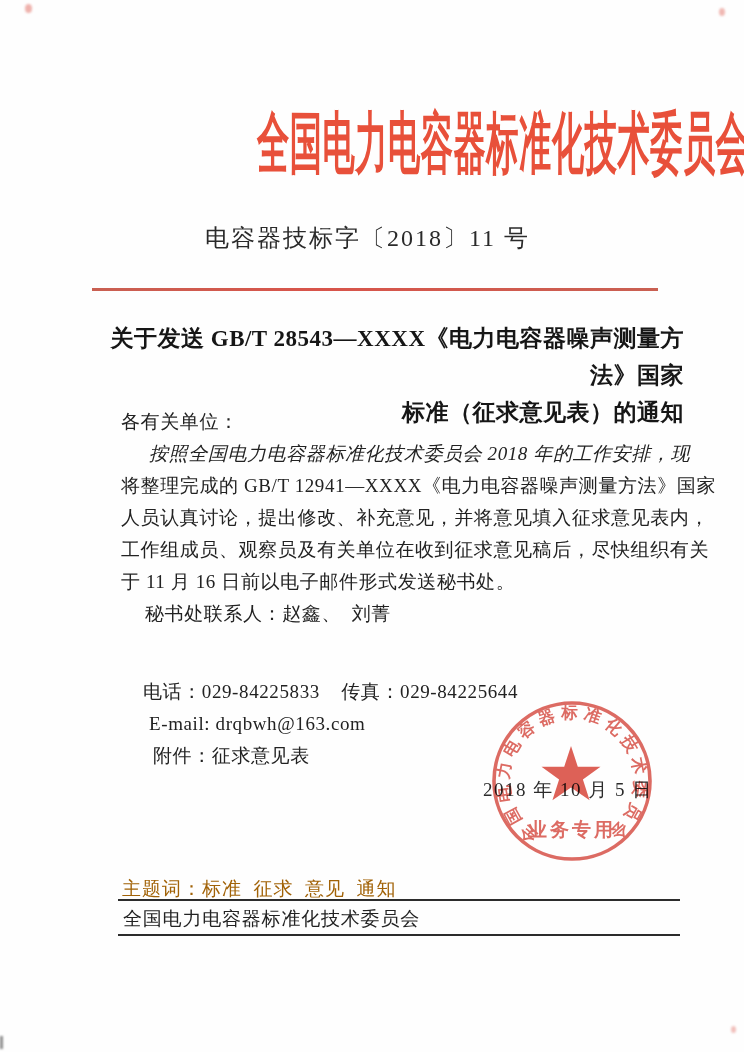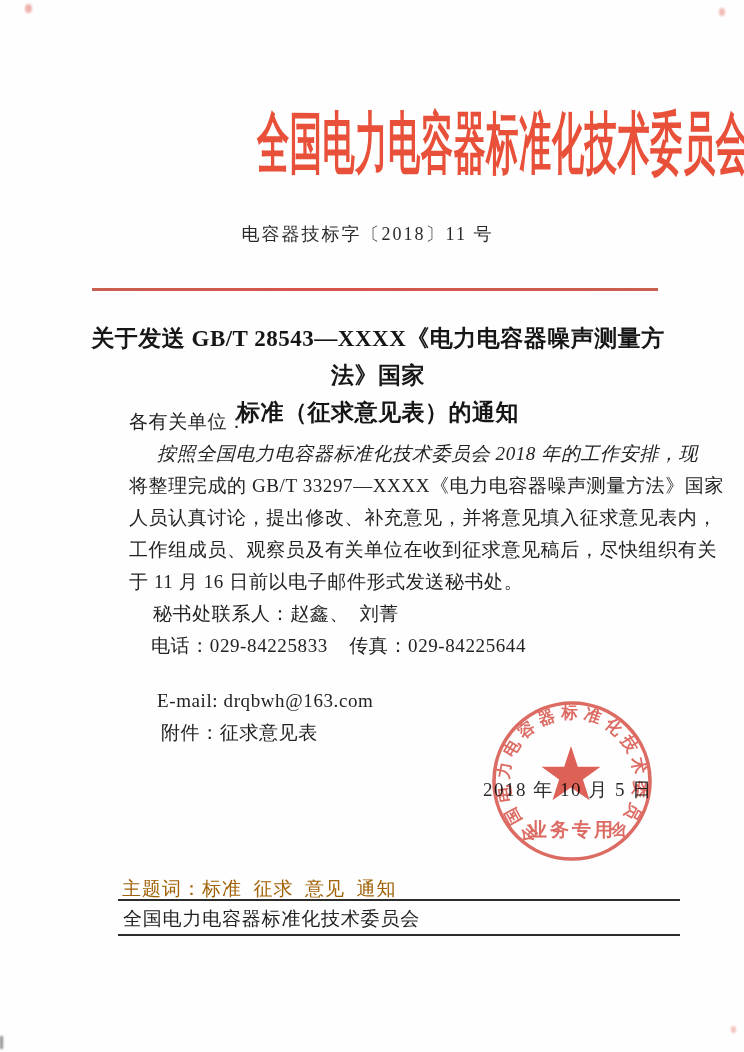--- a/index.html
+++ b/index.html
@@ -28,59 +28,59 @@
     letter-spacing: 1px;
     color: #e8503a;
     transform: scale(0.52, 1.08);
     transform-origin: 50% 50%;
     font-family: "Liberation Serif", serif;
   }
   .doc-number {
     position: absolute;
     top: 222px; left: 0; right: 9px;
     text-align: center;
-    font-size: 18px;
+    font-size: 24px;
     letter-spacing: 2px;
     color: #2a2a2a;
     white-space: pre;
   }
   .red-divider {
     position: absolute;
     top: 288px; left: 92px;
     width: 566px; height: 3px;
     background: linear-gradient(90deg, #c96052, #d8544a 40%, #c96052);
   }
   .subject {
     position: absolute;
     top: 320px; left: 60px; right: 60px;
-    text-align: center;
+    text-align: right;
     font-size: 23px;
     font-weight: bold;
     line-height: 37px;
     color: #161616;
     letter-spacing: 0.5px;
     margin-left: 12px;
   }
   .body-block {
     position: absolute;
-    top: 406px; left: 129px;
+    top: 406px; left: 121px;
     width: 540px;
   }
   .body-line {
     height: 32px;
     line-height: 32px;
     font-size: 19px;
     letter-spacing: 0.6px;
     white-space: pre;
     color: #222;
   }
   .ind-a { padding-left: 28px; font-style: italic; }
   .ind-b { padding-left: 24px; }
-  .ind-c { padding-left: 22px; }
-  .ind-d { padding-left: 28px; margin-top: 23px; }
+  .ind-c { padding-left: 22px; margin-top: 46px; }
+  .ind-d { padding-left: 28px; }
   .ind-e { padding-left: 32px; }
   .issue-date {
     position: absolute;
     top: 777px; left: 483px;
     font-size: 19px;
     letter-spacing: 1.5px;
     white-space: pre;
     color: #2b2b2b;
     z-index: 1;
   }
@@ -151,21 +151,21 @@
   <div class="red-divider"></div>
 
   <div class="subject">
     <div>关于发送 GB/T 28543—XXXX《电力电容器噪声测量方法》国家</div>
     <div>标准（征求意见表）的通知</div>
   </div>
 
   <div class="body-block">
     <div class="body-line">各有关单位：</div>
     <div class="body-line ind-a">按照全国电力电容器标准化技术委员会 2018 年的工作安排，现</div>
-    <div class="body-line">将整理完成的 GB/T 33297—XXXX《电力电容器噪声测量方法》国家</div>
+    <div class="body-line">将整理完成的 GB/T 12941—XXXX《电力电容器噪声测量方法》国家</div>
     <div class="body-line">人员认真讨论，提出修改、补充意见，并将意见填入征求意见表内，</div>
     <div class="body-line">工作组成员、观察员及有关单位在收到征求意见稿后，尽快组织有关</div>
     <div class="body-line">于 11 月 16 日前以电子邮件形式发送秘书处。</div>
     <div class="body-line ind-b">秘书处联系人：赵鑫、  刘菁</div>
     <div class="body-line ind-c">电话：029-84225833    传真：029-84225644</div>
     <div class="body-line ind-d">E-mail: drqbwh@163.com</div>
     <div class="body-line ind-e">附件：征求意见表</div>
   </div>
 
   <div class="issue-date">2018 年 10 月 5 日</div>

